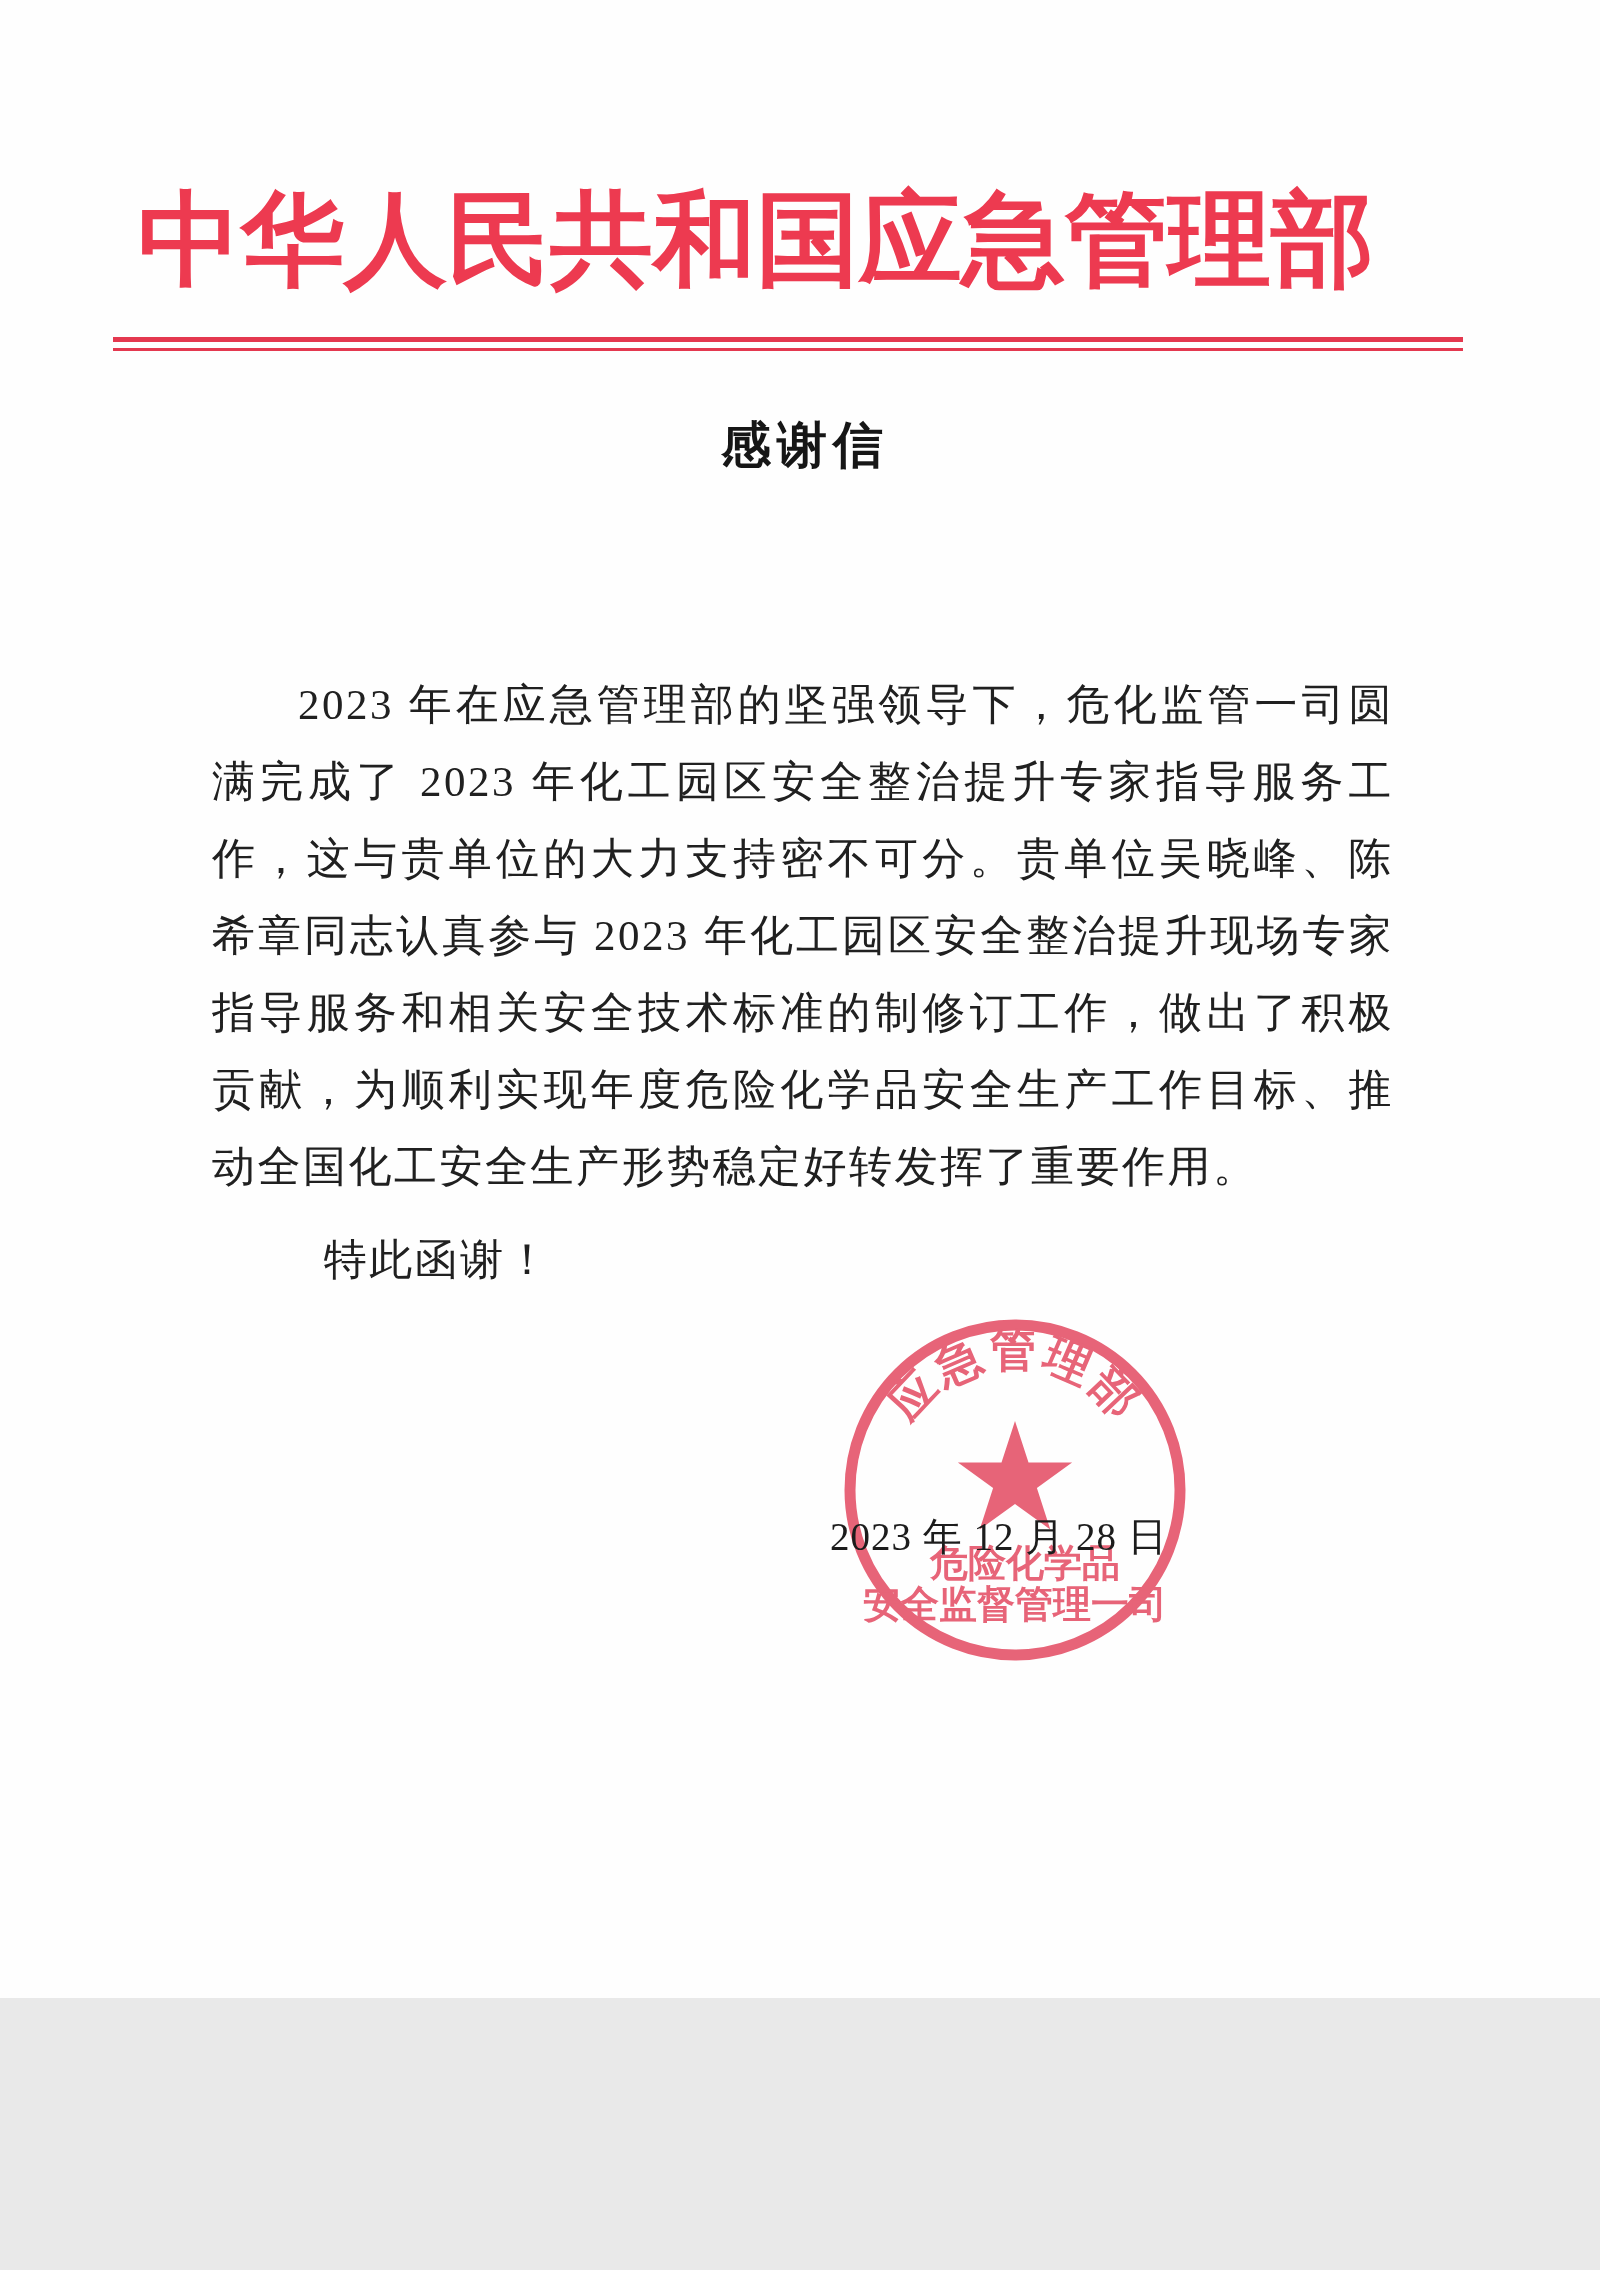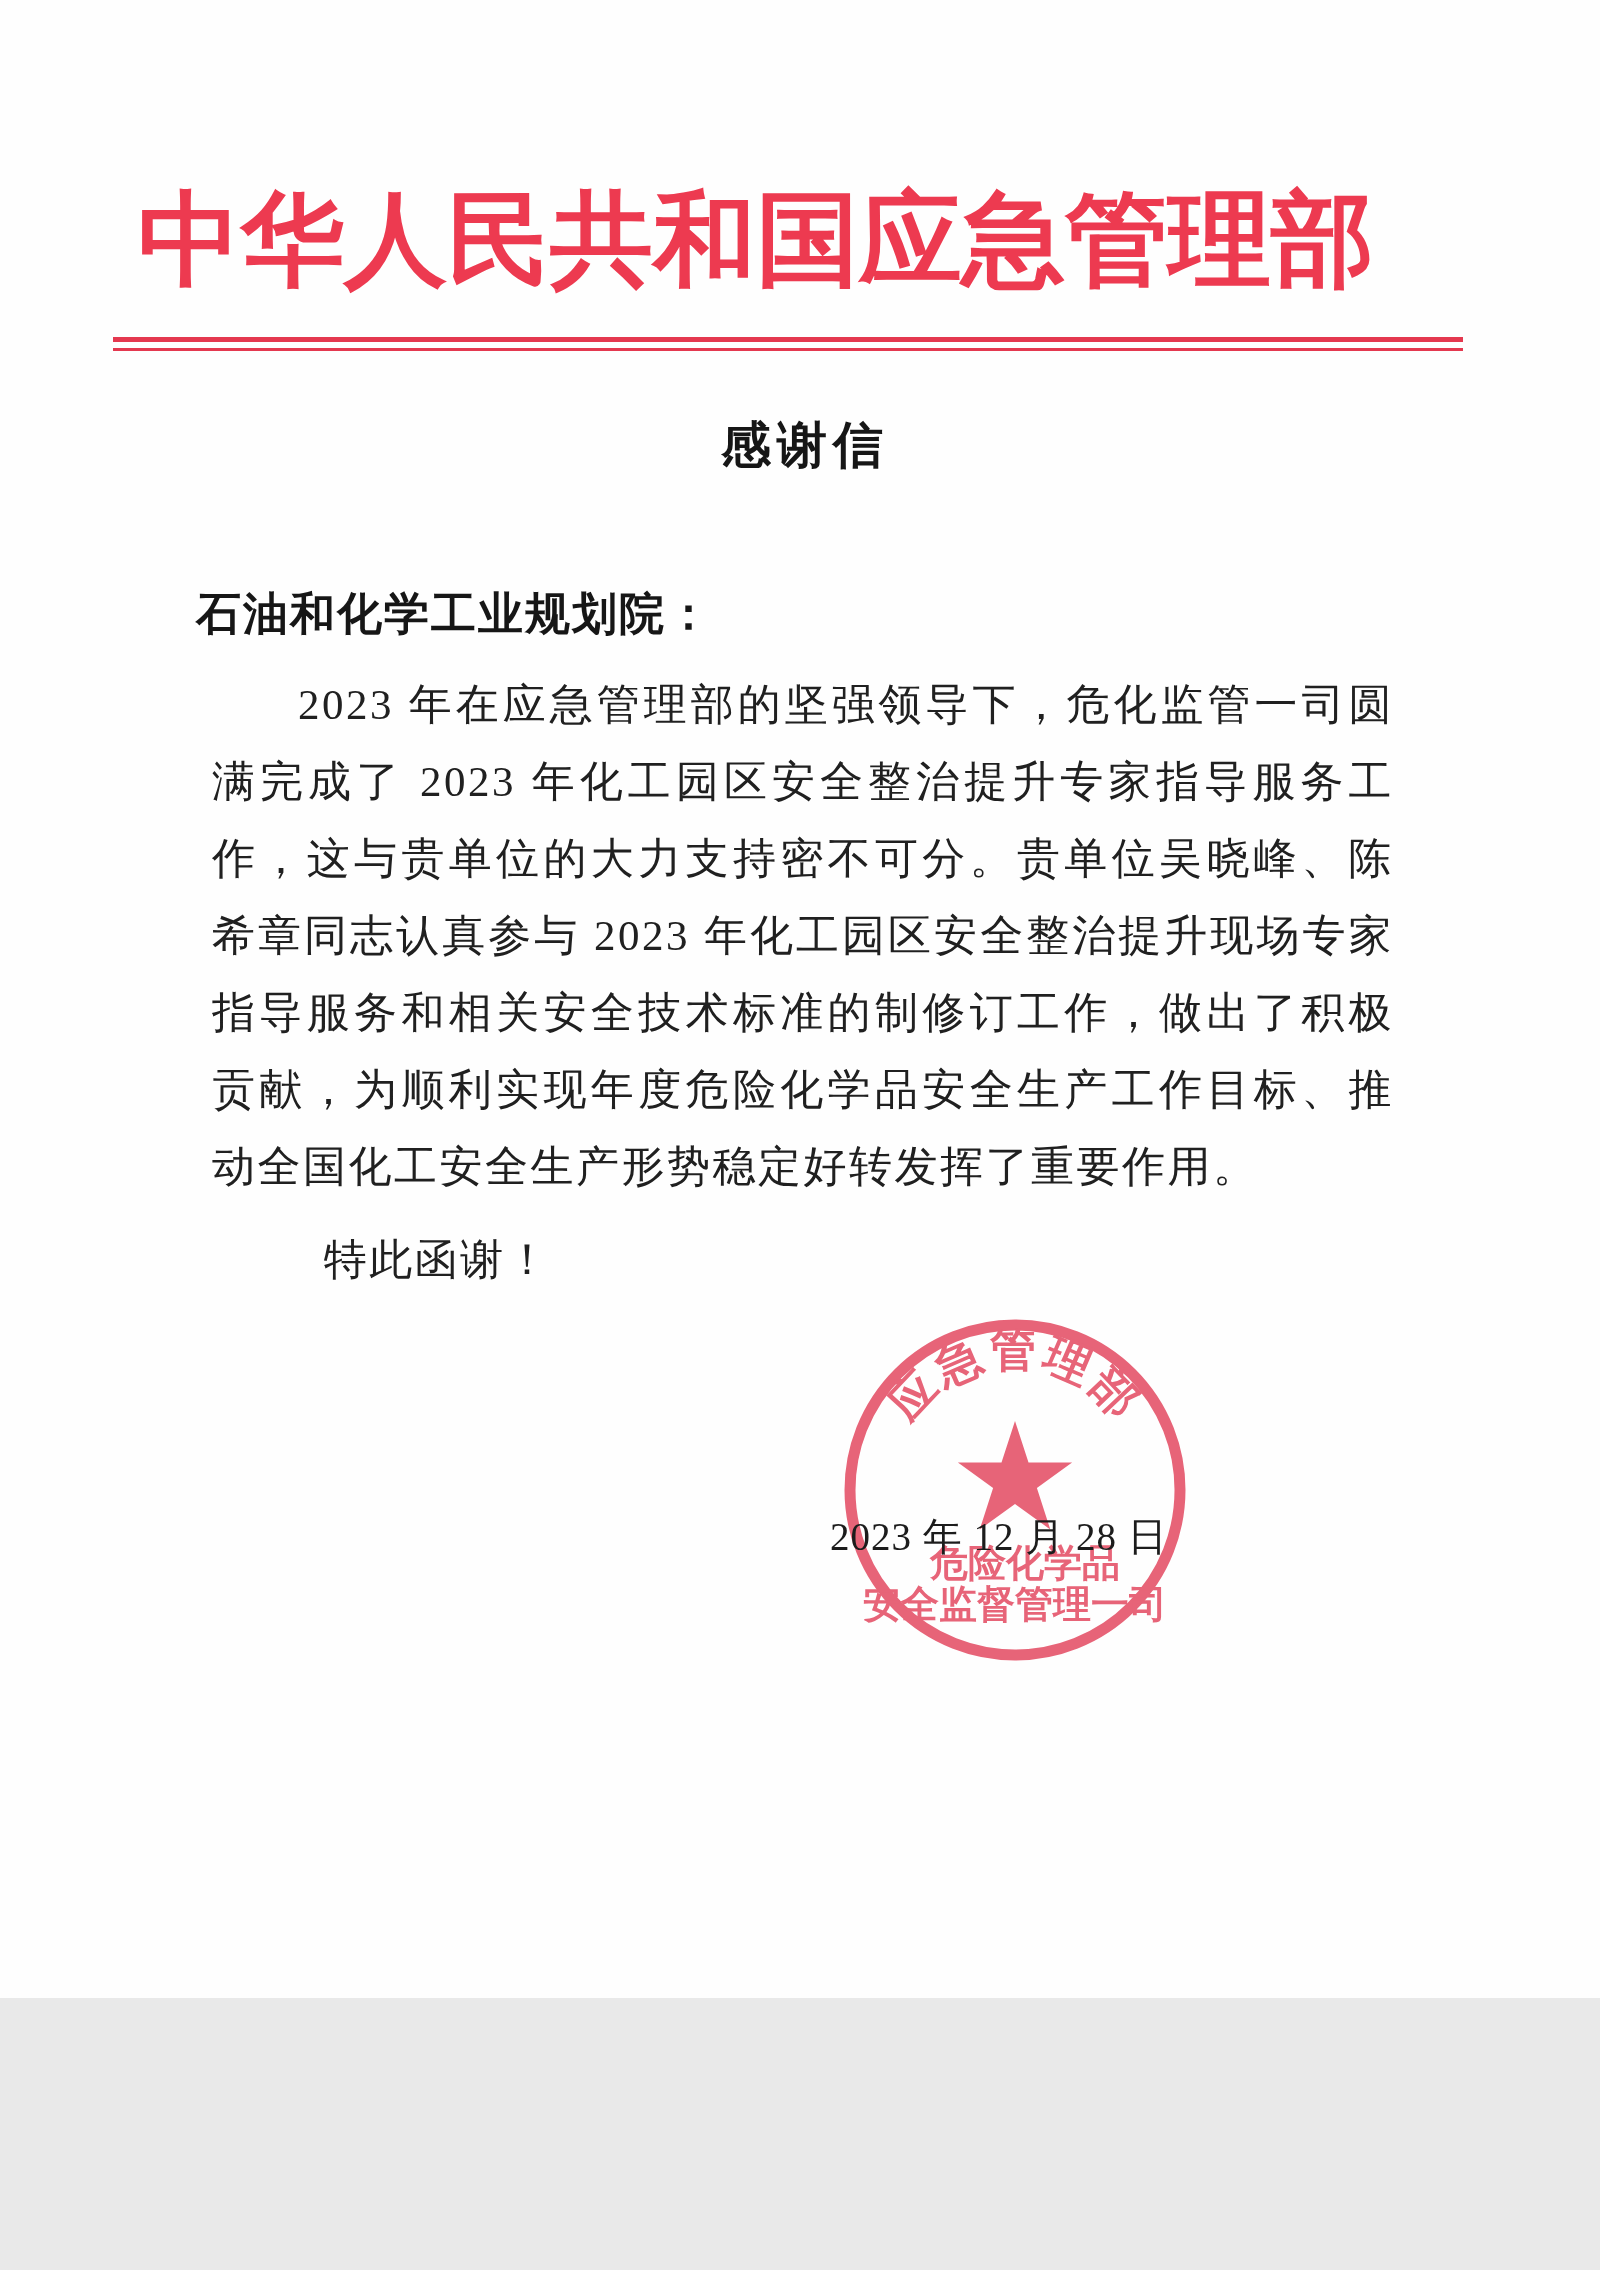--- a/index.html
+++ b/index.html
@@ -72,21 +72,20 @@
 
 <div class="page">
 
   <div class="masthead">中华人民共和国应急管理部</div>
 
   <div class="rule rule-top-thick"></div>
   <div class="rule rule-top-thin"></div>
 
   <h2 class="letter-title">感谢信</h2>
 
-  <div class="salutation">石油和化学工业规划院：</div>
 
   <div class="body-text">
     <p>2023 年在应急管理部的坚强领导下，危化监管一司圆满完成了 2023 年化工园区安全整治提升专家指导服务工作，这与贵单位的大力支持密不可分。贵单位吴晓峰、陈希章同志认真参与 2023 年化工园区安全整治提升现场专家指导服务和相关安全技术标准的制修订工作，做出了积极贡献，为顺利实现年度危险化学品安全生产工作目标、推动全国化工安全生产形势稳定好转发挥了重要作用。</p>
     <p class="closing">特此函谢！</p>
   </div>
 
   <svg class="seal" viewBox="0 0 348 348">
 
     <circle cx="174" cy="174" r="165" fill="none" style="stroke:var(--seal-red,#e44f66);" stroke-width="11"></circle>
 

